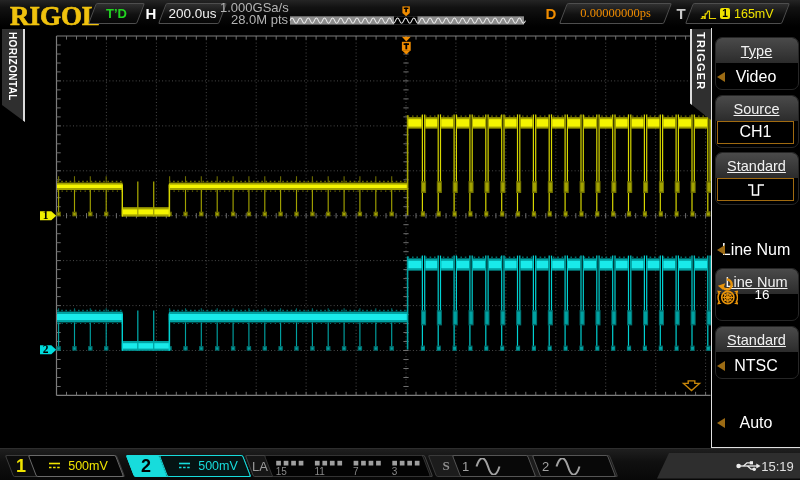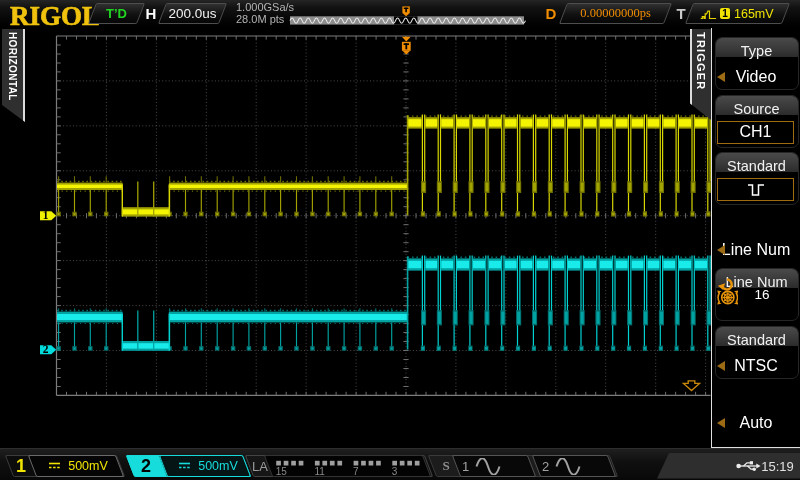--- a/index.html
+++ b/index.html
@@ -18,22 +18,22 @@
   letter-spacing:0.4px; display:block; margin:3px auto 0; }
 .ttab span { font-size:11px; letter-spacing:1.2px; }
 .ttab { position:absolute; left:689.5px; top:29px; width:21.5px; height:91px; background:#2f2f2f;
   clip-path:polygon(0 0,100% 0,100% 100%,0 calc(100% - 17px));
   border-left:2px solid #dcdcdc; }
 .menu { position:absolute; left:711px; top:28px; width:89px; height:420px; background:#000;
   border-left:1.5px solid #e0e0e0; }
 .menu::after { content:""; position:absolute; left:0; bottom:0; width:89px; height:1.5px; background:#e0e0e0; }
 .btn { position:absolute; left:2.5px; width:84px; height:53px; border-radius:7px; overflow:hidden;
   background:#000; border:1px solid #262626; }
-.blab { height:19px; background:linear-gradient(180deg,#4a4a4a,#353535 70%,#2b2b2b);
-  color:#f2f2f2; font-size:14.5px; text-align:center; line-height:26px; }
+.blab { height:25px; background:linear-gradient(180deg,#4a4a4a,#353535 70%,#2b2b2b);
+  color:#f2f2f2; font-size:14.5px; text-align:center; line-height:26px;text-decoration:underline; }
 .mval { position:absolute; left:714px; width:84px; height:27px; display:flex; align-items:center;
   justify-content:center; }
 .vt { color:#fff; font-size:16px; }
 .arr { position:absolute; left:3px; width:0; height:0; border-right:8px solid #9c6b14;
   border-top:5.5px solid transparent; border-bottom:5.5px solid transparent; }
 .obox { position:absolute; left:3px; top:-0.5px; width:77px; height:23px; border:1px solid #a06a10;
   background:#000; display:flex; align-items:center; justify-content:center; }
 .botbar { position:absolute; left:0; top:448px; width:800px; height:32px;
   background:linear-gradient(180deg,#1f1f1f,#101010 40%,#080808); border-top:1px solid #2e2e2e; }
 .bpar { position:absolute; top:6px; height:22px; background:#0c0c0c; border:1px solid #555;
@@ -804,21 +804,21 @@
 <rect x="405.4" y="43.3" width="1.8" height="6.0" fill="#000"></rect>
 <path d="M688.2,380.9 h6.6 v2.5 h4.7 L691.5,390.6 L683.5,383.4 h4.7 z" fill="none" stroke="#c8860a" stroke-width="1.4"></path>
 </svg>
 <div class="topbar">
 <div class="rigol">RIGOL</div>
 <div style="position:absolute;left:92px;top:3px;width:49px;height:21px;background:linear-gradient(180deg,#303030,#111 55%,#060606);border:1px solid #4e4e4e;border-radius:2px;transform:skewX(-21deg);"></div>
 <div class="tbt" style="left:92px;width:49px;color:#21d421;font-weight:bold;font-size:13px;">T’D</div>
 <div class="tbt" style="left:143px;width:16px;color:#fff;font-weight:bold;font-size:15px;">H</div>
 <div style="position:absolute;left:162px;top:3px;width:61px;height:21px;background:linear-gradient(180deg,#303030,#111 55%,#060606);border:1px solid #4e4e4e;border-radius:2px;transform:skewX(-21deg);"></div>
 <div class="tbt" style="left:162px;width:61px;color:#f2f2f2;font-size:13.5px;">200.0us</div>
-<div style="position:absolute;left:236px;top:2px;width:68px;text-align:left;color:#b4b4b4;font-size:11px;line-height:11.5px;">1.000GSa/s<br>28.0M pts</div>
+<div style="position:absolute;left:220px;top:2px;width:68px;text-align:right;color:#b4b4b4;font-size:13px;line-height:11.5px;">1.000GSa/s<br>28.0M pts</div>
 <div class="tbt" style="left:542px;width:18px;color:#f08c00;font-weight:bold;font-size:15px;">D</div>
 <div style="position:absolute;left:563px;top:3px;width:105px;height:21px;background:linear-gradient(180deg,#303030,#111 55%,#060606);border:1px solid #4e4e4e;border-radius:2px;transform:skewX(-21deg);"></div>
 <div class="tbt" style="left:563px;width:105px;color:#f08c00;font-size:12.5px;font-family:Liberation Serif, serif;">0.00000000ps</div>
 <div class="tbt" style="left:673px;width:16px;color:#c8c8c8;font-weight:bold;font-size:15px;">T</div>
 <div style="position:absolute;left:689px;top:3px;width:97px;height:21px;background:linear-gradient(180deg,#303030,#111 55%,#060606);border:1px solid #4e4e4e;border-radius:2px;transform:skewX(-21deg);"></div>
 <div class="tbt" style="left:689px;width:97px;justify-content:flex-start;padding-left:11px;">
         <svg width="17" height="12" viewBox="0 0 17 12" style="margin-right:3px">
           <path d="M0.7,10.5 h1.6 v-1.8 h1.7 v1.8 h1.2 v-4.6 h1.4 l1.3,-2.8 h1.6 v7.4 h6.6" fill="none" stroke="#e8d400" stroke-width="1.2"></path>
         </svg>
         <span style="display:inline-block;background:#f0e400;color:#000;font-weight:bold;font-size:10px;width:10px;height:11px;line-height:11px;border-radius:2px;text-align:center;margin-right:4px;">1</span>

